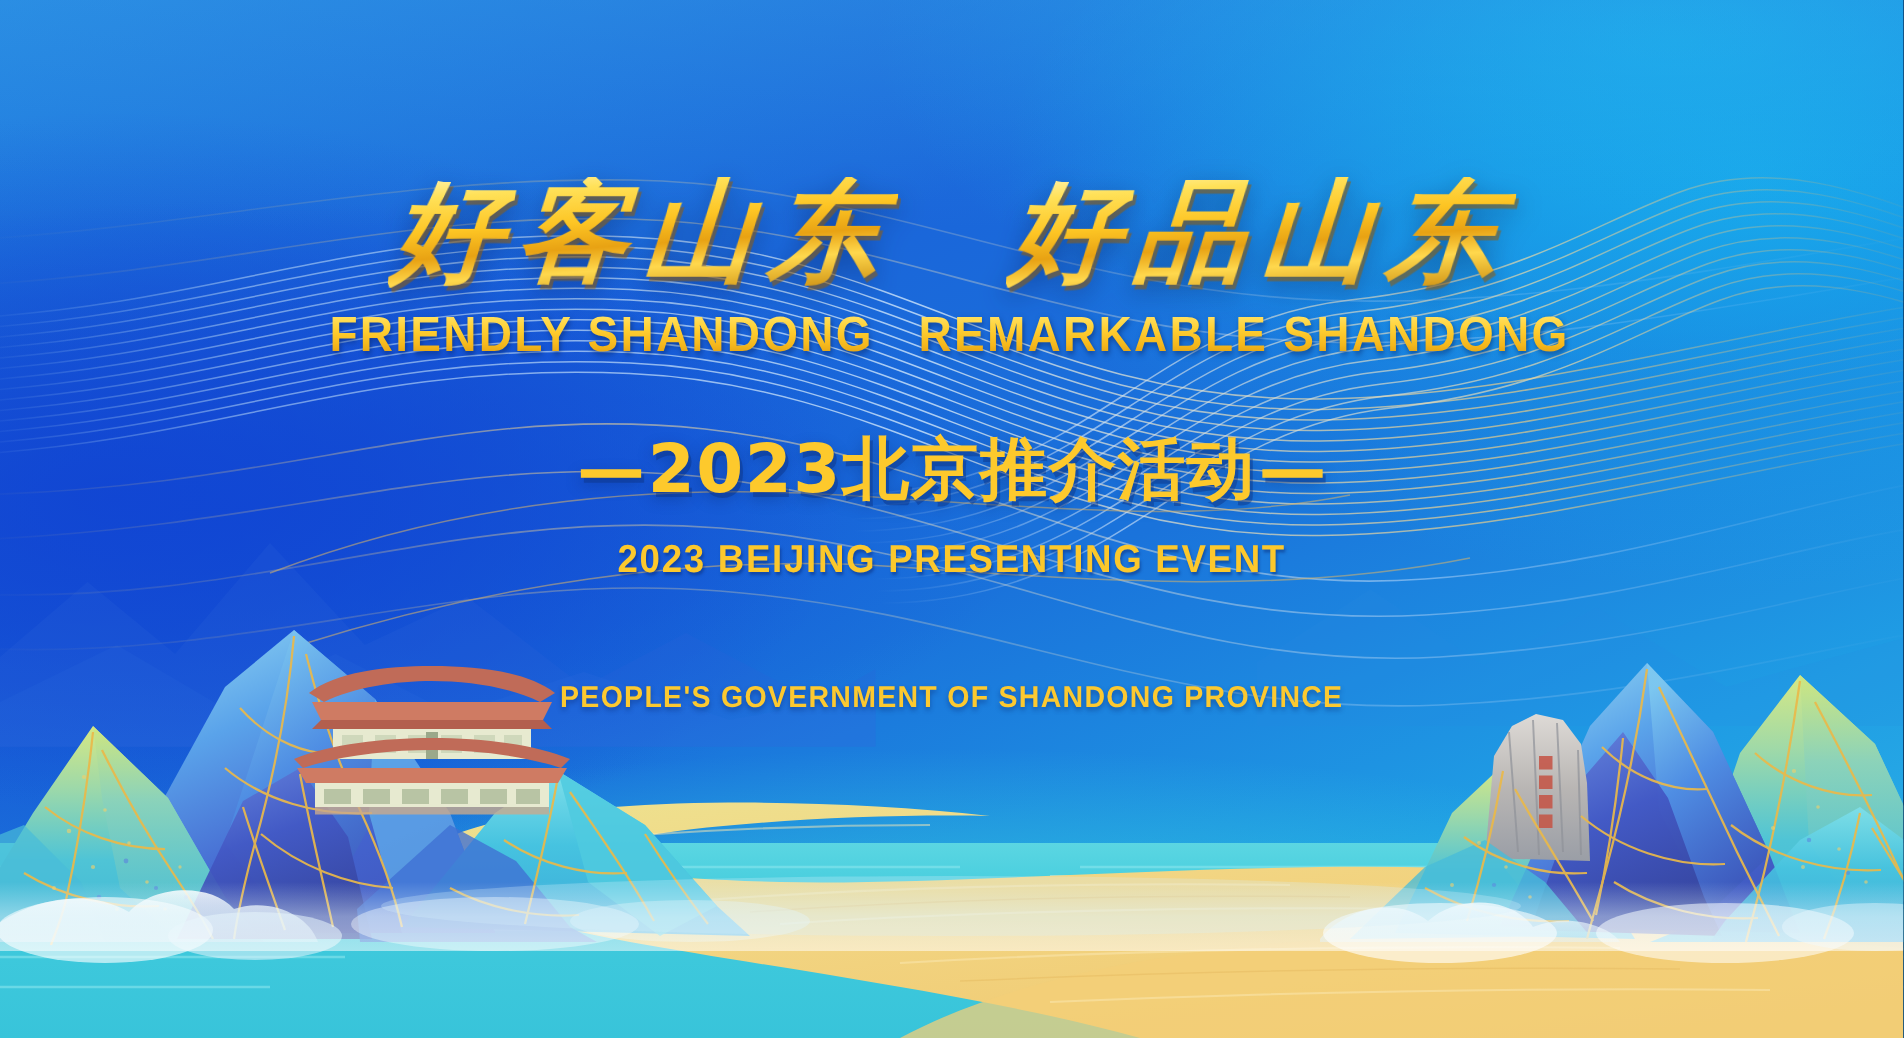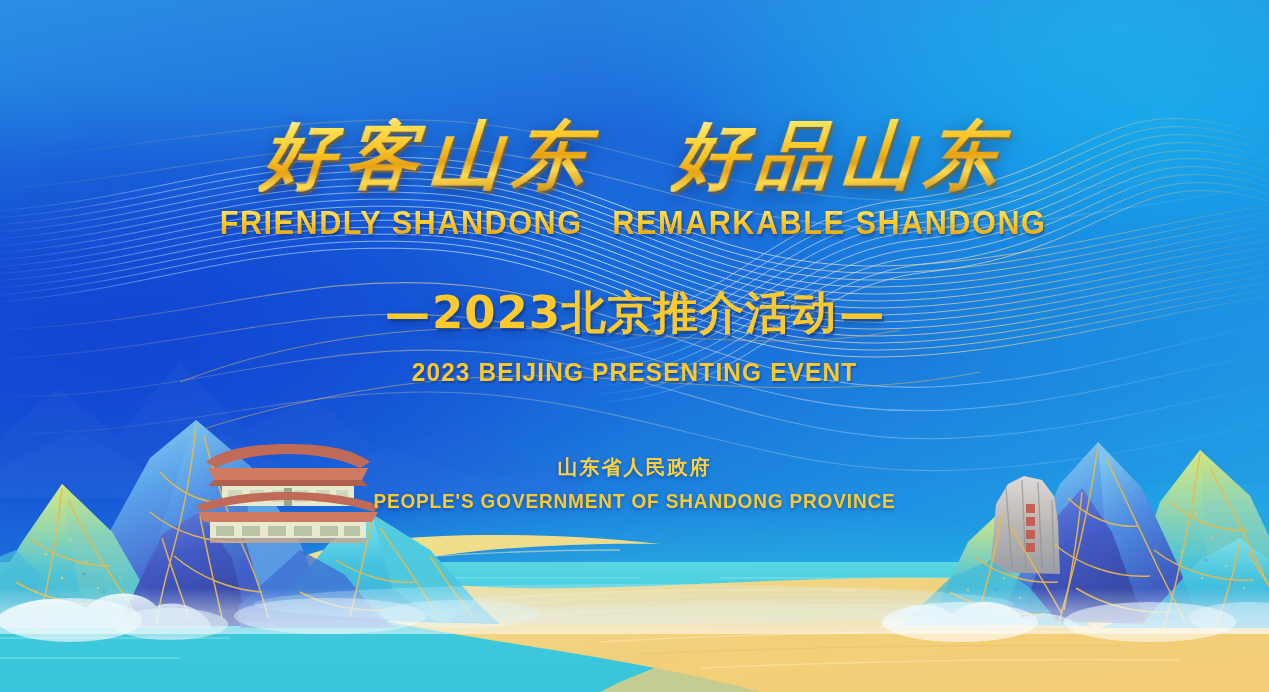--- a/index.html
+++ b/index.html
@@ -567,18 +567,17 @@
     <div class="en-title-row">
       <div class="en-title">FRIENDLY SHANDONG</div>
       <div class="en-title">REMARKABLE SHANDONG</div>
     </div>
 
     <div class="sub-cn"><span class="dash">—</span><span>2023北京推介活动</span><span class="dash">—</span></div>
 
     <div class="sub-en">2023 BEIJING PRESENTING EVENT</div>
 
     <div class="org-block">
-      <div class="org-cn">山东省人民政府</div>
       <div class="org-en">PEOPLE'S GOVERNMENT OF SHANDONG PROVINCE</div>
     </div>
 
   </div>
 </div>
 
 </body></html>

